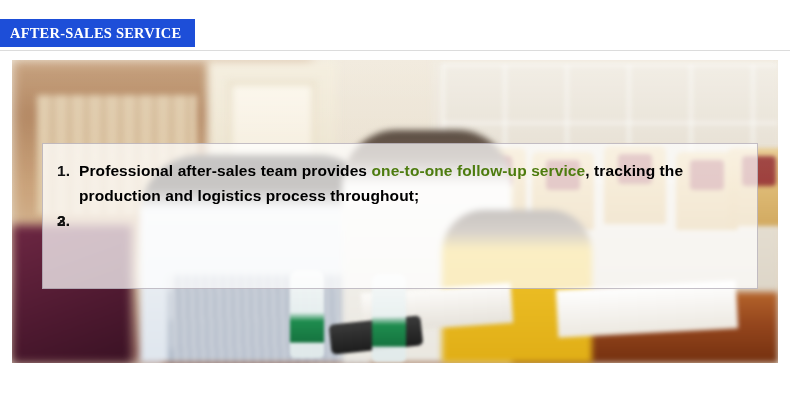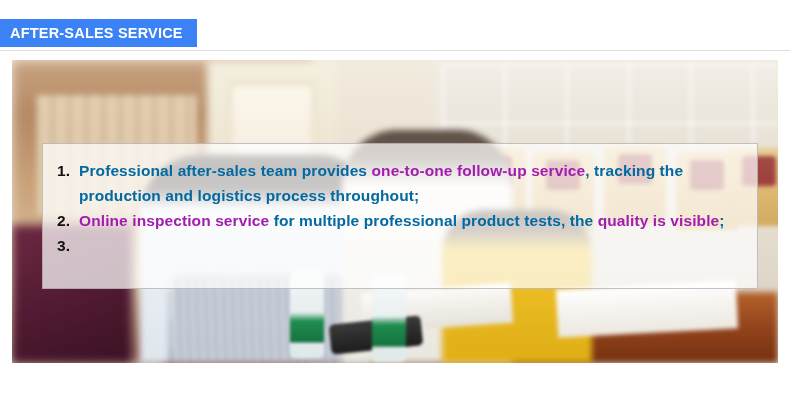--- a/index.html
+++ b/index.html
@@ -7,22 +7,23 @@
     width:790px;height:409px;overflow:hidden;position:relative;
     font-family:"Liberation Sans", sans-serif;
     -webkit-font-smoothing:antialiased;
   }
 
   
   .banner{
     position:absolute;left:0;top:19px;height:28px;
     display:flex;align-items:center;
     padding:0 14px 0 10px;
-    background:#3b82f6;
+    background:#1d4ed8;
     box-sizing:border-box;
+    font-family:Liberation Serif, serif;
   }
   .banner-label{
     color:#ffffff;
     font-size:14.5px;
     font-weight:bold;
     letter-spacing:.2px;
     white-space:nowrap;
   }
   .header-rule{
     position:absolute;left:0;top:50px;width:790px;height:1px;
@@ -181,22 +182,22 @@
     text-indent:0;
     padding-left:22px;
     position:relative;
     white-space:normal;
   }
   .bullet-num{
     position:absolute;left:0;top:0;
     font-weight:bold;
     color:#111111;
   }
-  .hl{ color:#a21caf;text-align:right; }
-  .plain{ color:#0369a1; }
+  .hl{ color:#4d7c0f;text-align:right; }
+  .plain{ color:#000000; }
 </style>
 </head>
 <body>
 
 <div class="banner">
   <span class="banner-label">AFTER-SALES SERVICE</span>
 </div>
 <div class="header-rule"></div>
 
 <div class="photo">
@@ -230,19 +231,18 @@
 </div>
 
 <div class="text-panel">
   <ul class="bullet-list">
     <li class="bullet-item">
       <span class="bullet-num">1.</span>
       <span><span class="plain">Professional after-sales team provides </span><span class="hl">one-to-one follow-up service</span><span class="plain">, tracking the production and logistics process throughout;</span></span>
     </li>
     <li class="bullet-item">
       <span class="bullet-num">2.</span>
-      <span><span class="hl">Online inspection service</span><span class="plain"> for multiple professional product tests, the </span><span class="hl">quality is visible</span><span class="plain">;</span></span>
     </li>
     <li class="bullet-item">
       <span class="bullet-num">3.</span>
     </li>
   </ul>
 </div>
 
 </body></html>

